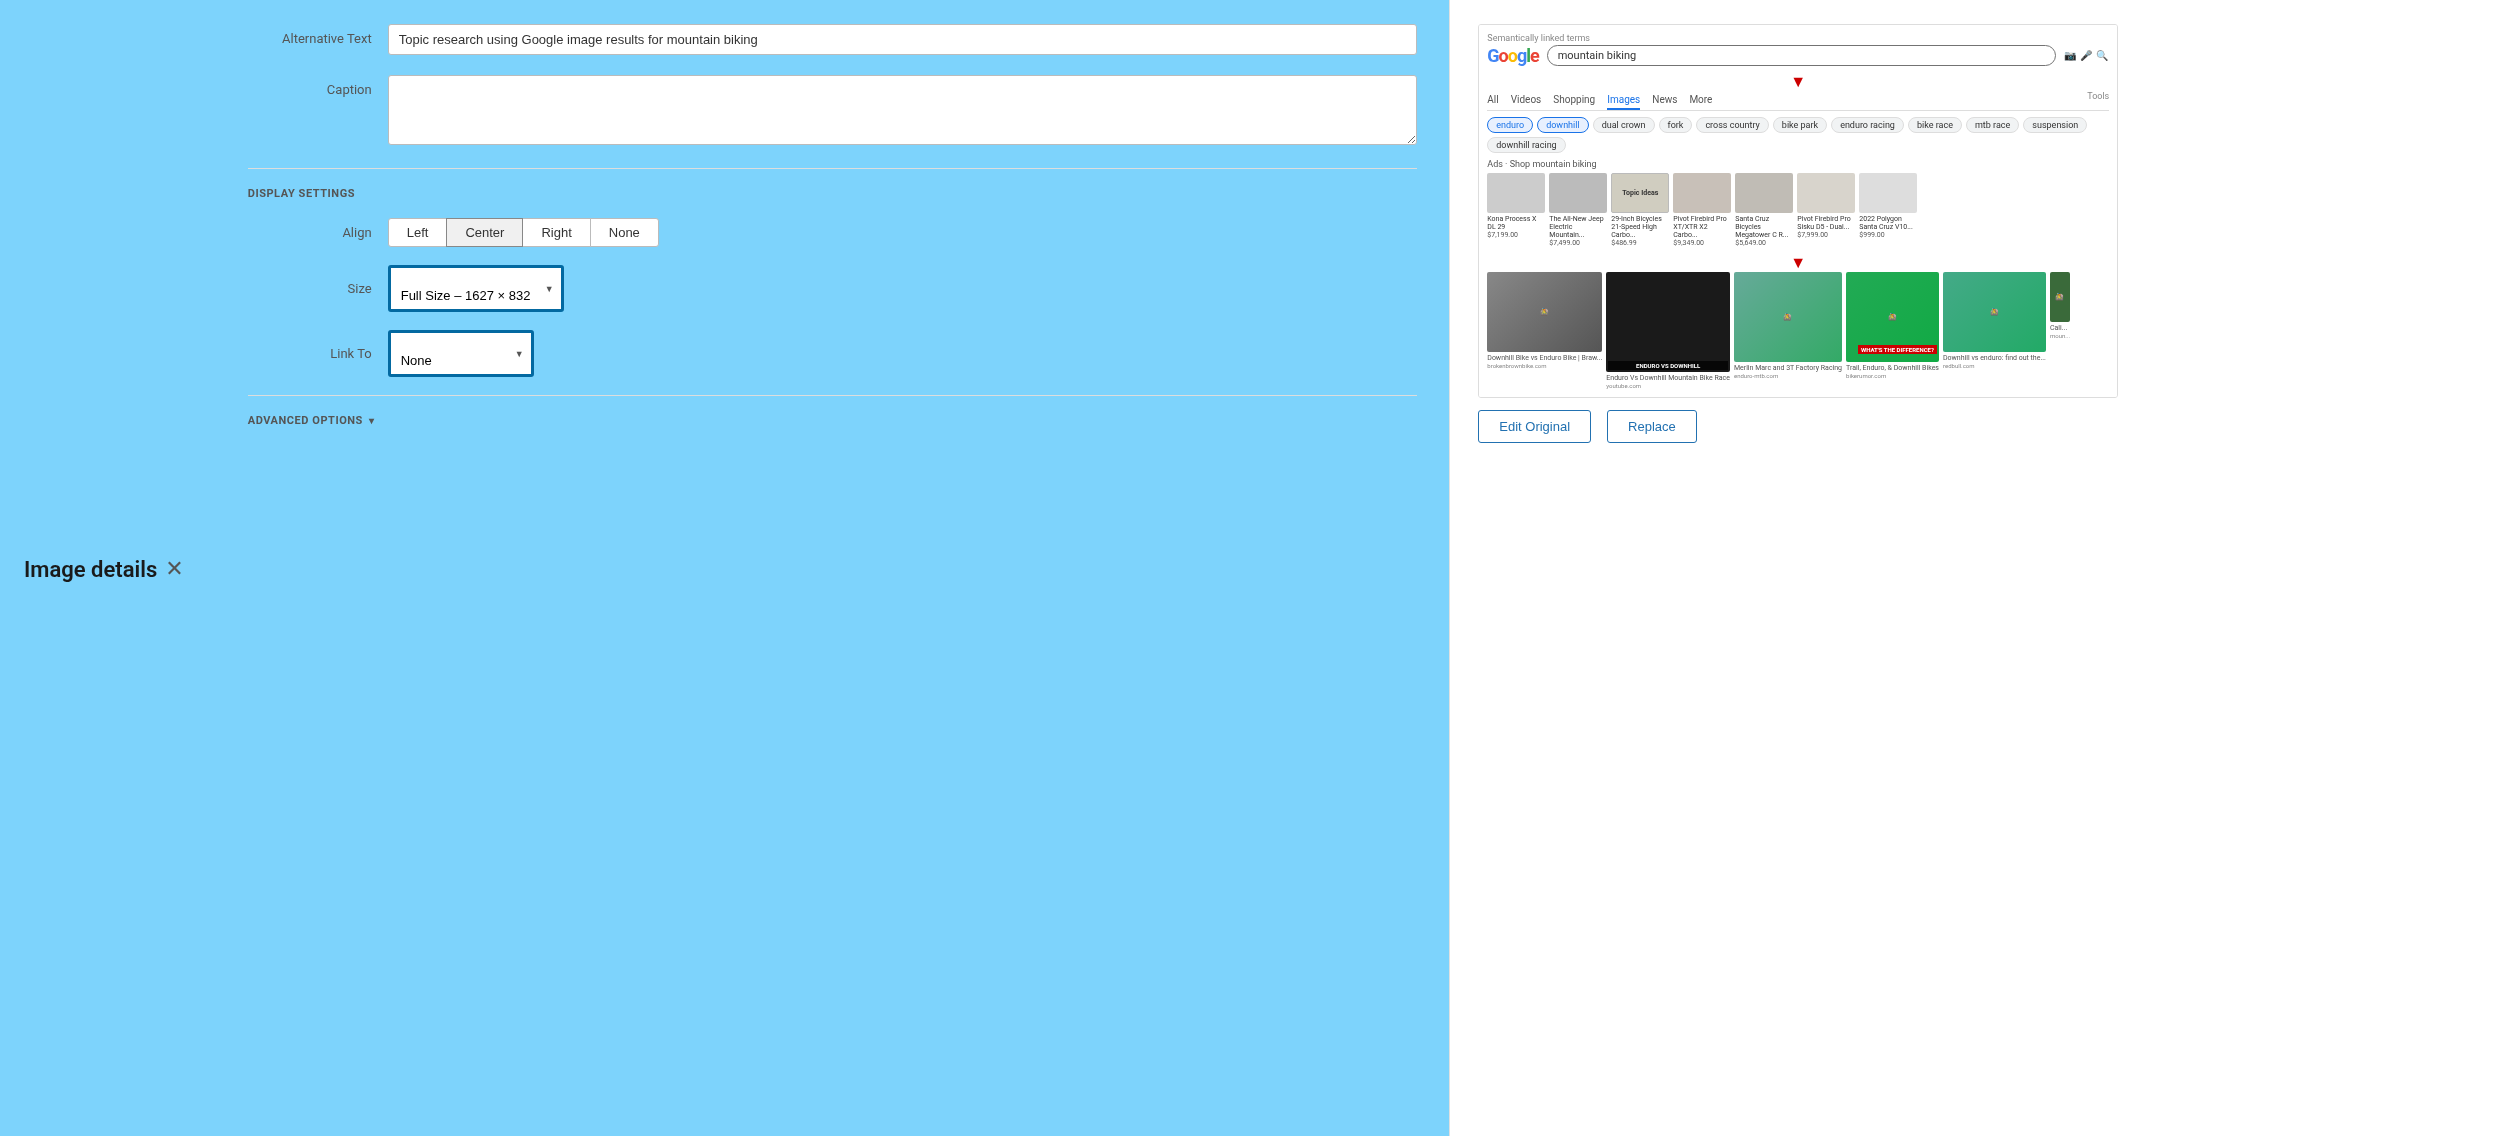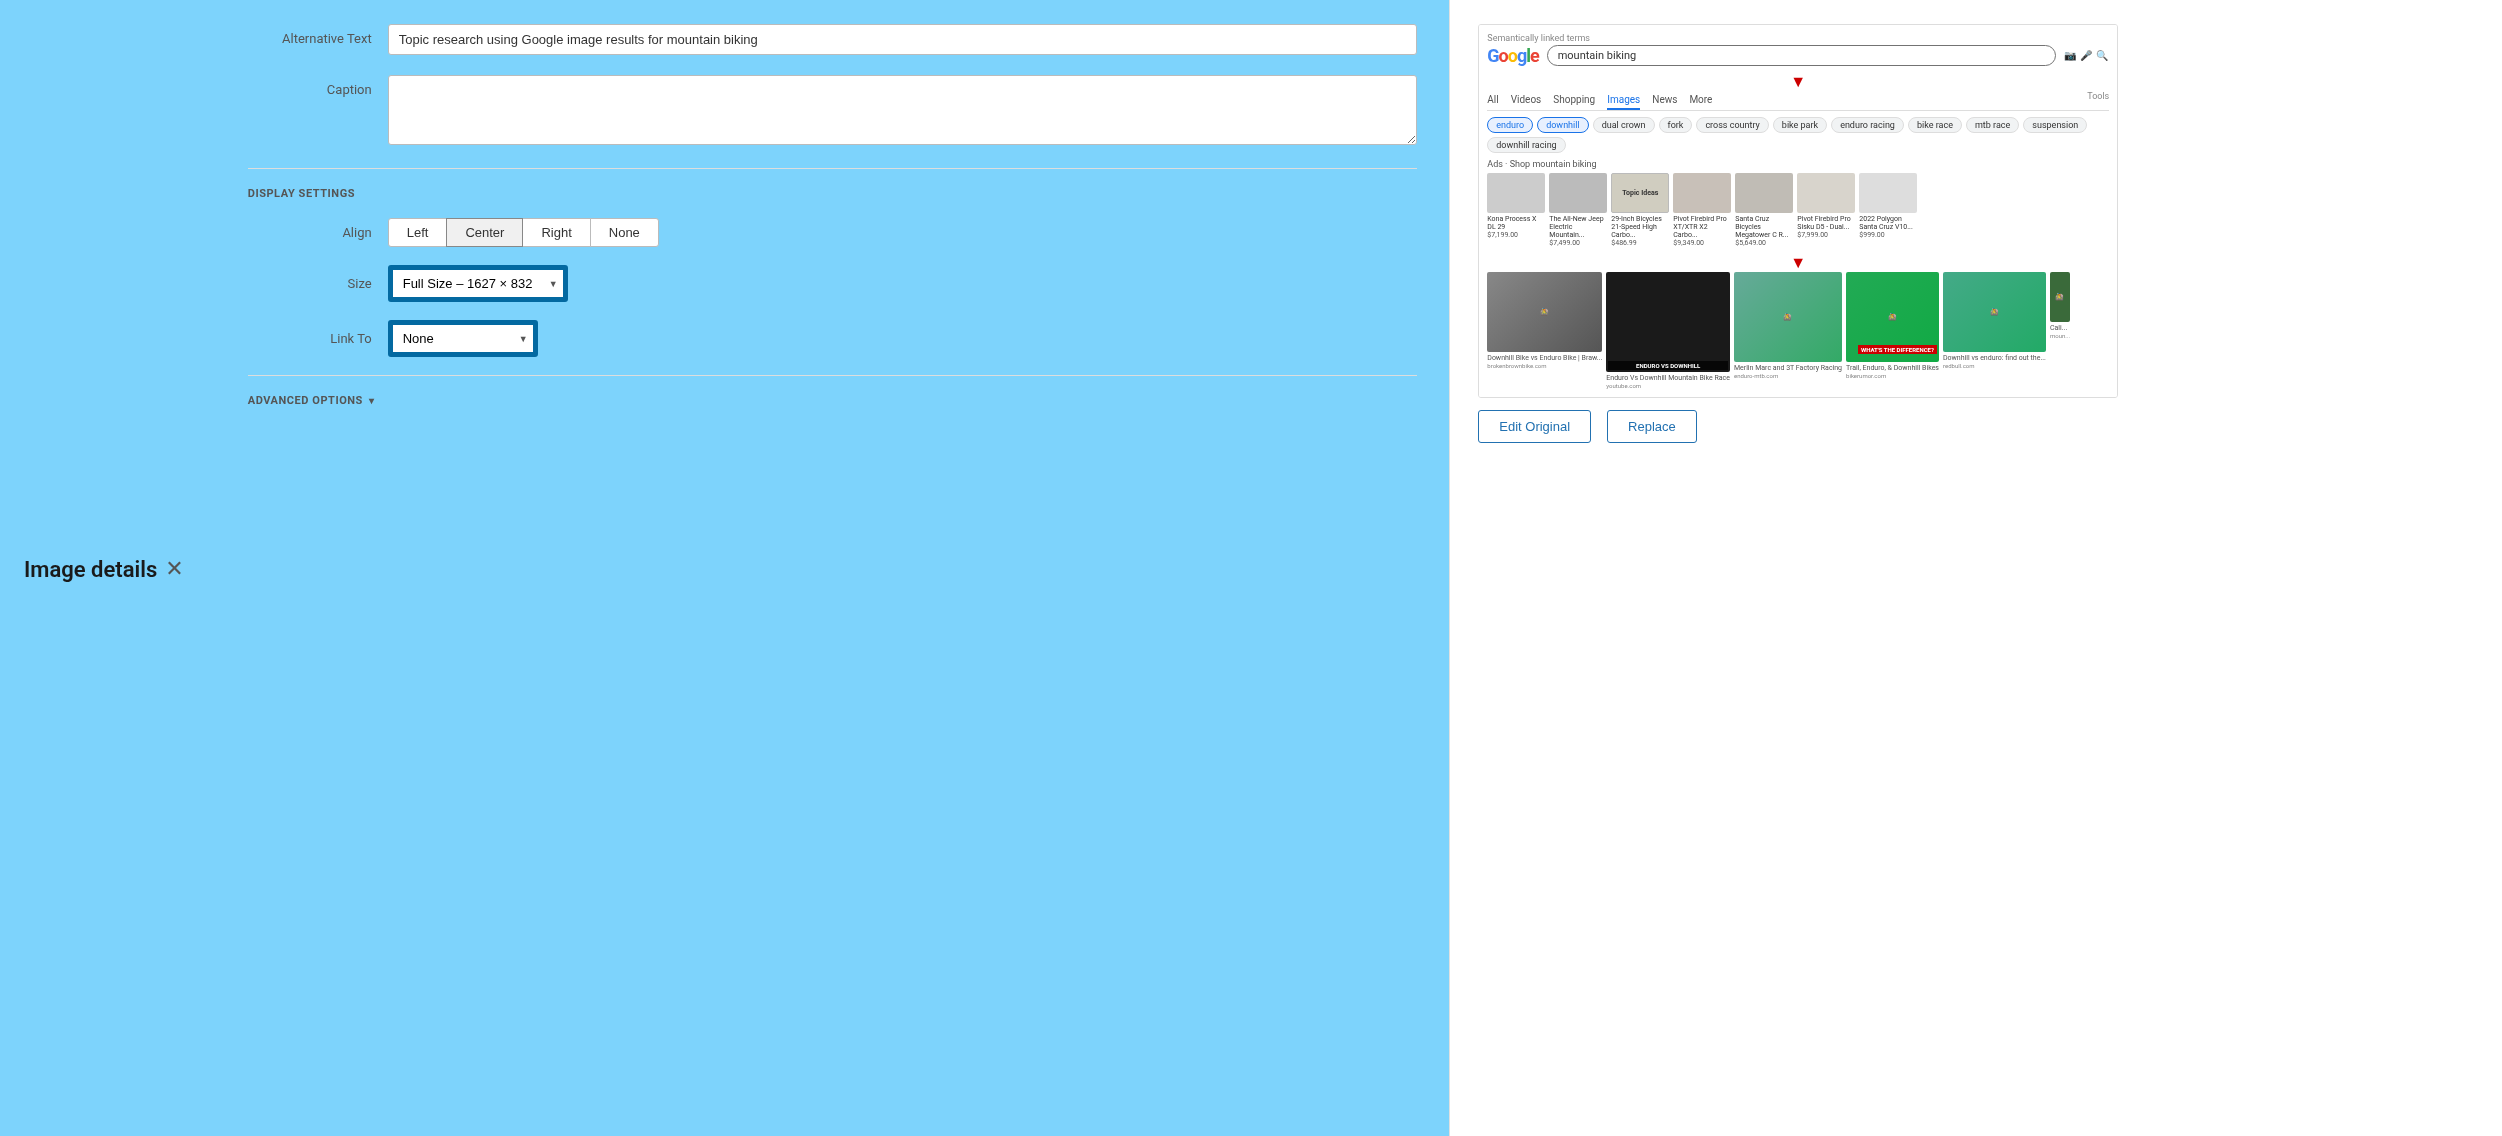--- a/index.html
+++ b/index.html
@@ -155,22 +155,22 @@
     }
     .size-label, .link-label {
       width: 140px;
       text-align: right;
       padding-right: 16px;
       color: #555;
       font-size: 13px;
       flex-shrink: 0;
     }
     .size-select, .link-select {
-      padding: 6px 30px 6px 10px;
-      border: 5px solid #0369a1;
+      padding: 20px 30px 6px 10px;
+      border: 3px solid #0369a1;
       border-radius: 3px;
       font-size: 13px;
       background: #fff;
       appearance: none;
       -webkit-appearance: none;
       cursor: pointer;
       position: relative;
     }
     .select-wrapper {
       position: relative;

